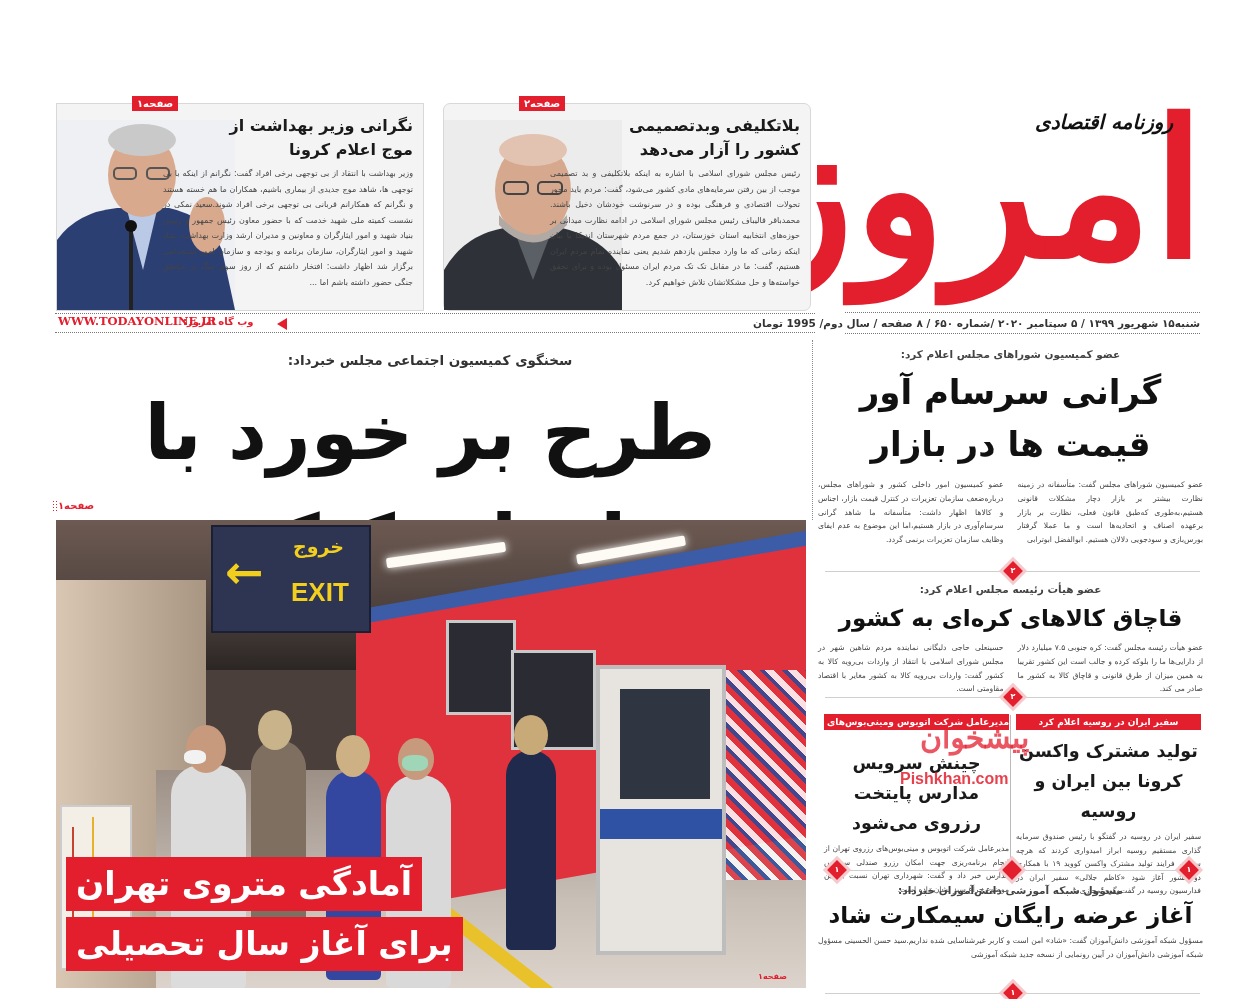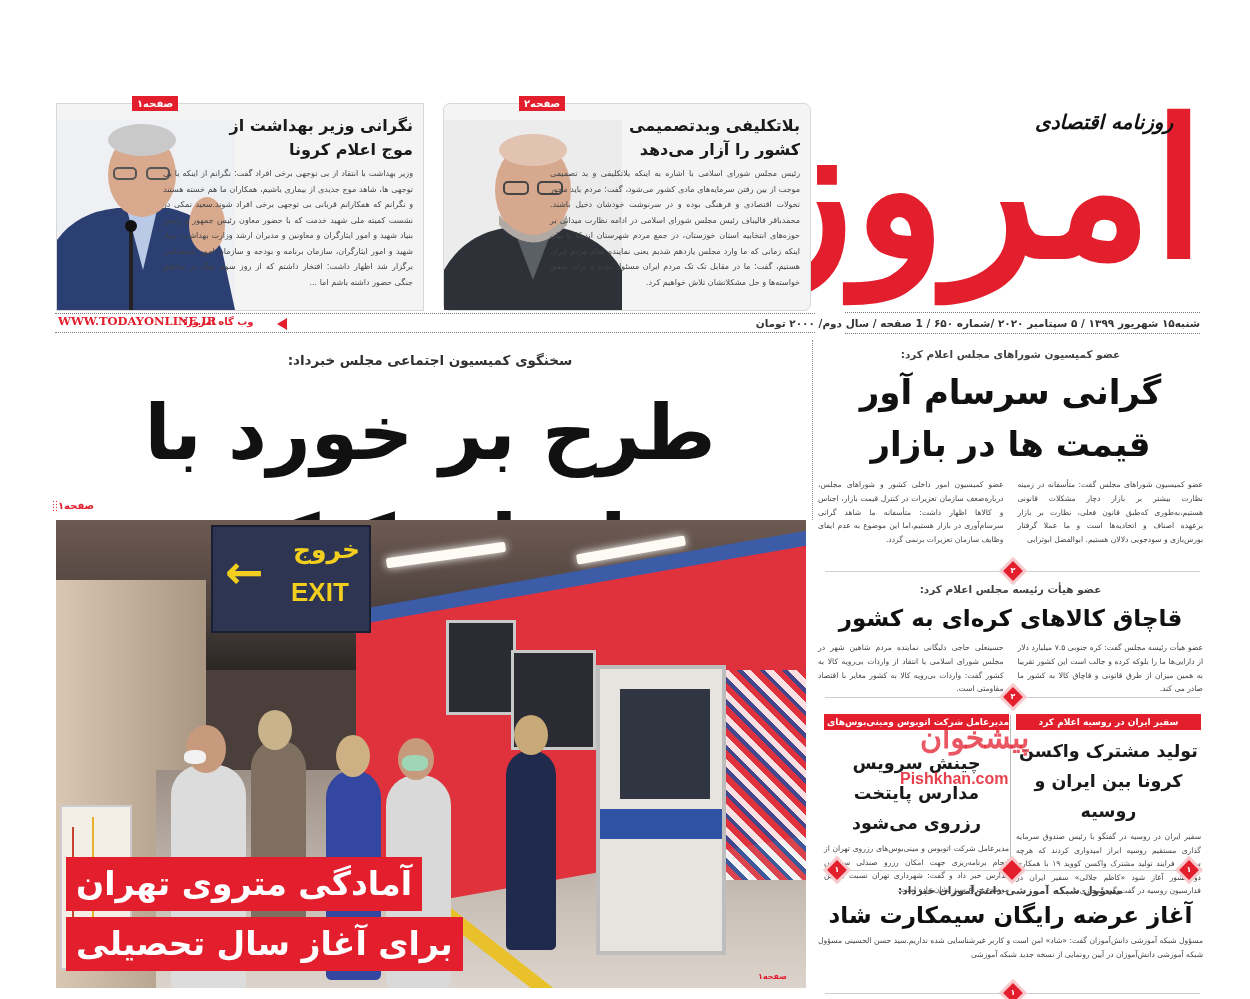--- a/index.html
+++ b/index.html
@@ -76,21 +76,21 @@
                 opacity: 0.85; }
   .ph-yellow { position: absolute; left: 340px; top: 345px; width: 420px; height: 14px; background: #e9c22b;
                transform: rotate(38deg); transform-origin: left top; }
   .ph-person { position: absolute; border-radius: 30px 30px 6px 6px; }
   .ph-head { position: absolute; border-radius: 50%; background: #c89a7d; }
   .ph-mask { position: absolute; border-radius: 40%; background: #9fd6b8; }
 
   .exit-sign { position: absolute; left: 155px; top: 5px; width: 160px; height: 108px; background: #2d3552;
                border: 2px solid #1a1f33; direction: ltr; }
   .exit-arrow { position: absolute; left: 12px; top: 22px; font-size: 46px; line-height: 46px; color: #f2cf1f; font-weight: bold; }
-  .exit-fa { position: absolute; left: 80px; top: 8px; font-size: 25px; font-weight: bold; color: #f2cf1f; direction: rtl; }
+  .exit-fa { position: absolute; left: 80px; top: 8px; font-size: 19px; font-weight: bold; color: #f2cf1f; direction: rtl; }
   .exit-en { position: absolute; left: 78px; top: 50px; font-size: 26px; font-weight: bold; color: #f2cf1f; font-family: "Liberation Sans", sans-serif; }
 
   .photo-cap1, .photo-cap2 { position: absolute; background: #e31e2d; color: #fff; font-weight: bold;
                              font-size: 33px; line-height: 54px; padding: 0 10px; white-space: nowrap; text-align: right; }
   .photo-cap1 { left: 66px; top: 857px; }
   .photo-cap2 { left: 66px; top: 917px; }
   .photo-page { position: absolute; left: 758px; top: 972px; font-size: 8px; color: #e31e2d; font-weight: bold; }
 
   
   .rc { position: absolute; left: 818px; width: 385px; }
@@ -119,21 +119,21 @@
   .wm-en { position: absolute; left: 0; top: 50px; font-size: 16px; font-weight: bold; color: rgba(227,30,45,0.85);
            font-family: "Liberation Sans", sans-serif; }
 </style>
 </head>
 <body>
 
 <div class="logo-wrap">
   <div class="logo">امروز</div>
   <div class="tagline">روزنامه اقتصادی</div>
 </div>
-<div class="dateline">شنبه۱۵ شهریور ۱۳۹۹ / ۵ سپتامبر ۲۰۲۰ /شماره ۶۵۰ / 1 صفحه / سال دوم/ ۲۰۰۰ تومان</div>
+<div class="dateline">شنبه۱۵ شهریور ۱۳۹۹ / ۵ سپتامبر ۲۰۲۰ /شماره ۶۵۰ / ۸ صفحه / سال دوم/ 1995 تومان</div>
 
 <div class="teaser" style="left:443px;border-radius:7px;">
   <div class="badge">صفحه۲</div>
   <div class="photo">
     <svg width="178" height="190" viewBox="0 0 178 190">
       <rect width="178" height="190" fill="#ececec"></rect>
       <path d="M0 190 L0 150 Q20 115 60 108 L118 108 Q160 118 178 150 L178 190 Z" fill="#2e3138"></path>
       <path d="M70 110 L89 160 L108 110 Z" fill="#5b5f66"></path>
       <ellipse cx="89" cy="70" rx="38" ry="48" fill="#d6a88e"></ellipse>
       <ellipse cx="89" cy="30" rx="34" ry="16" fill="#e2c2b0"></ellipse>

